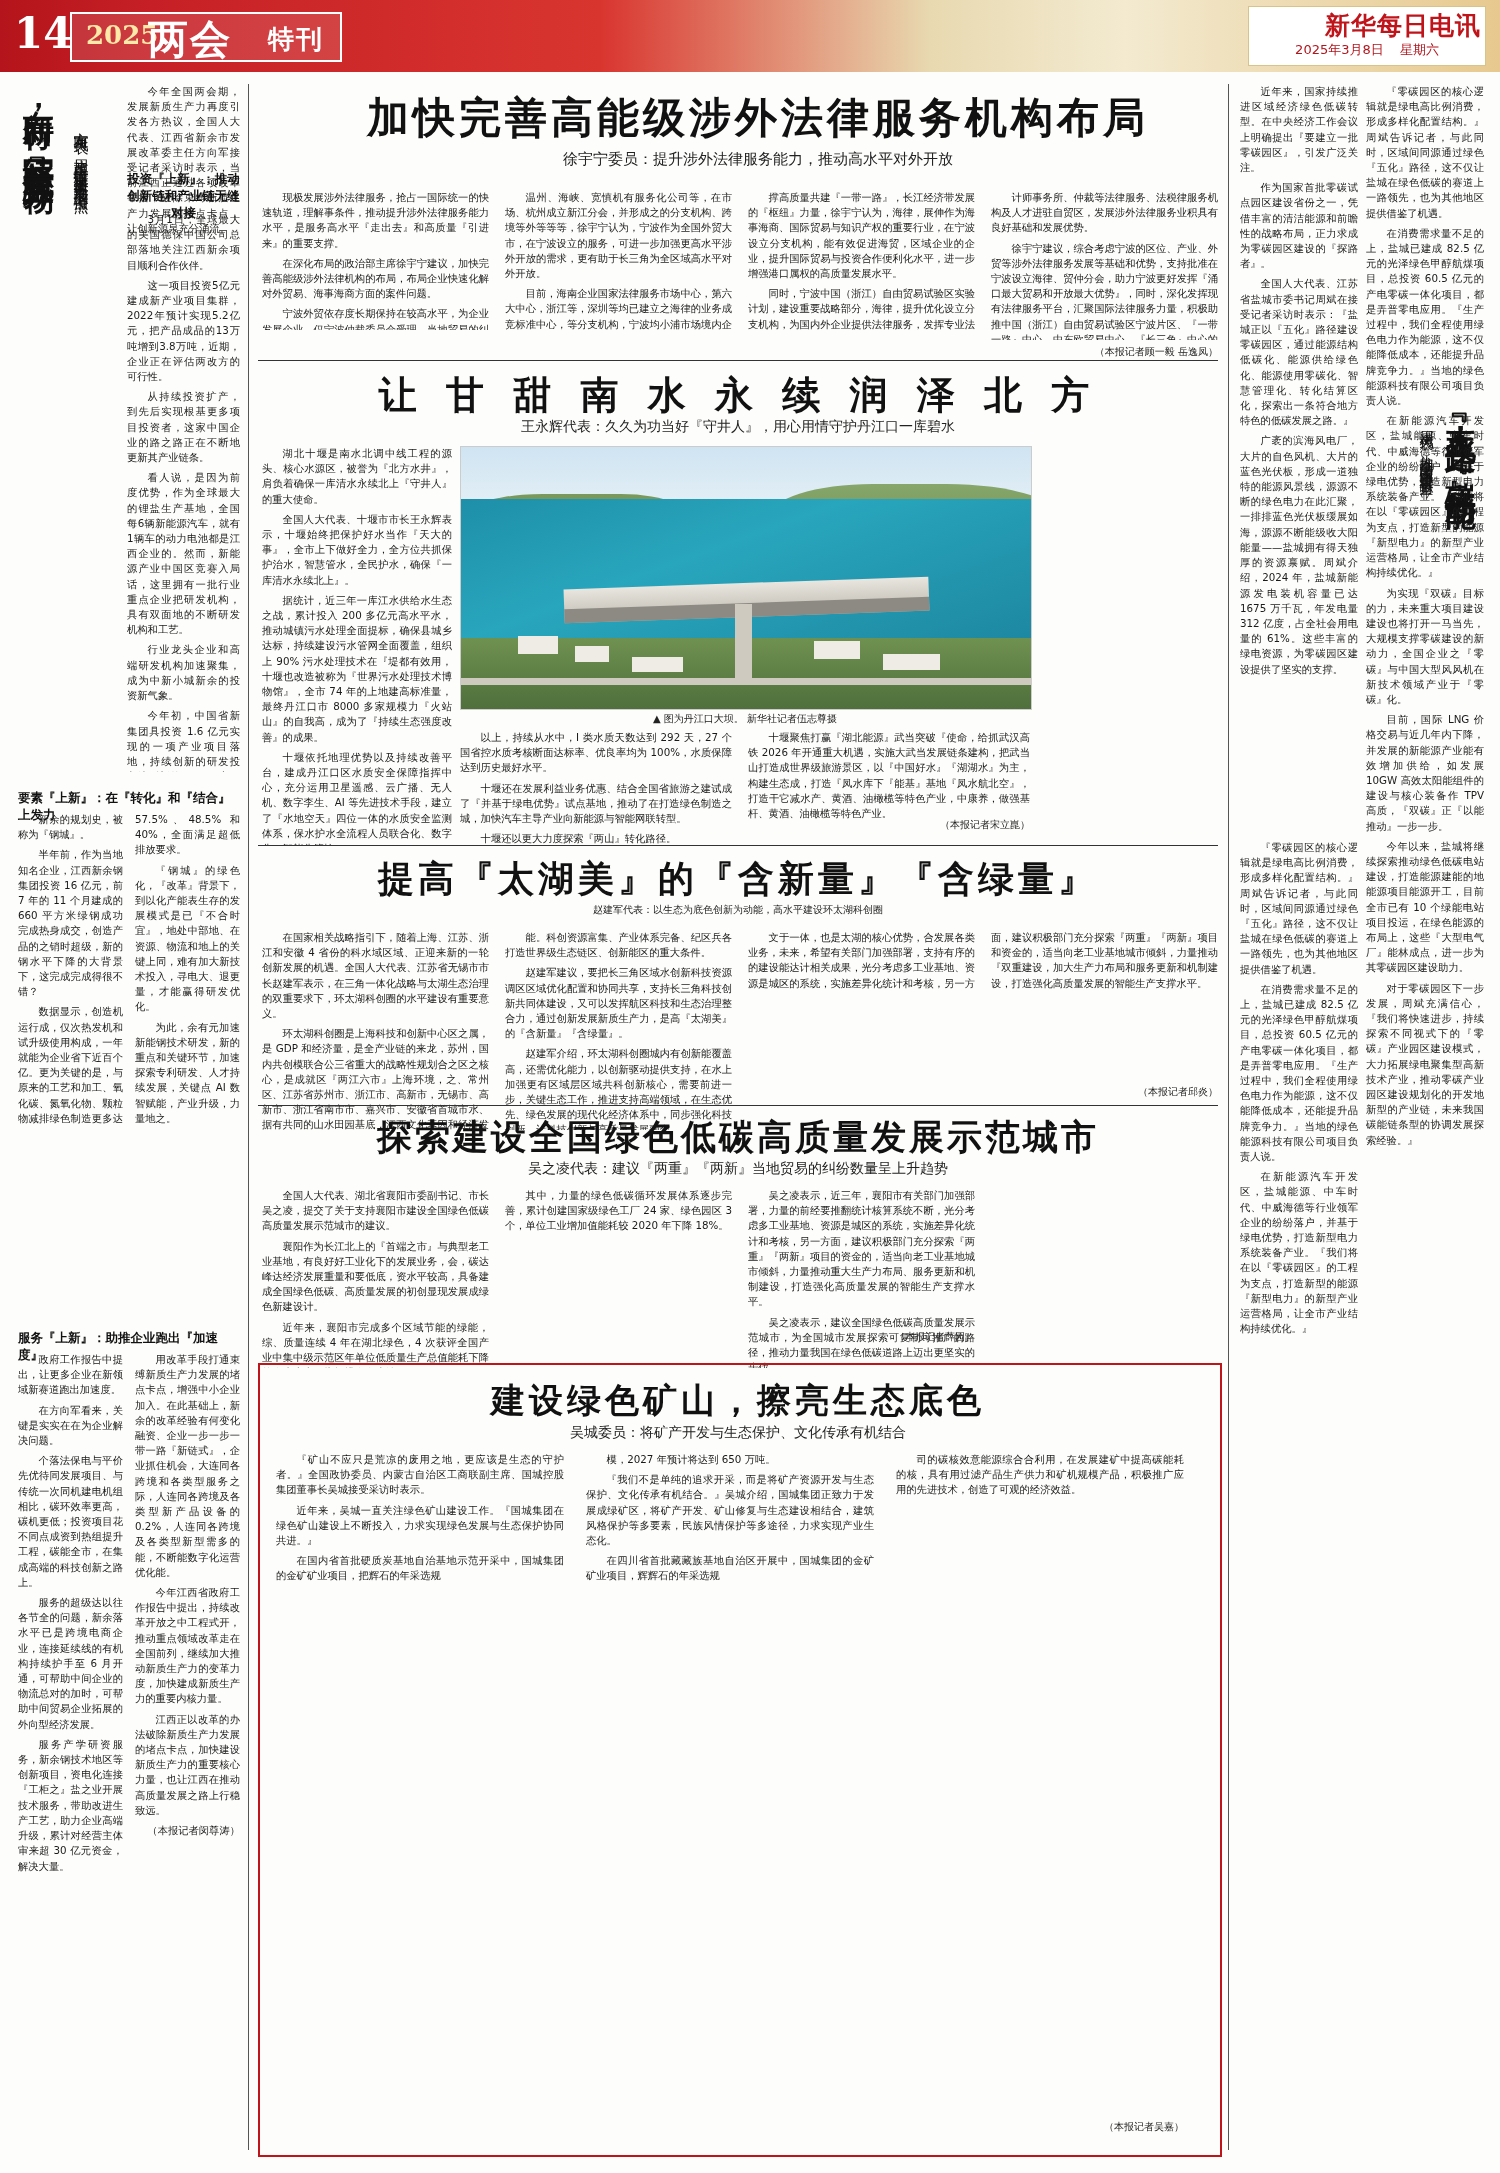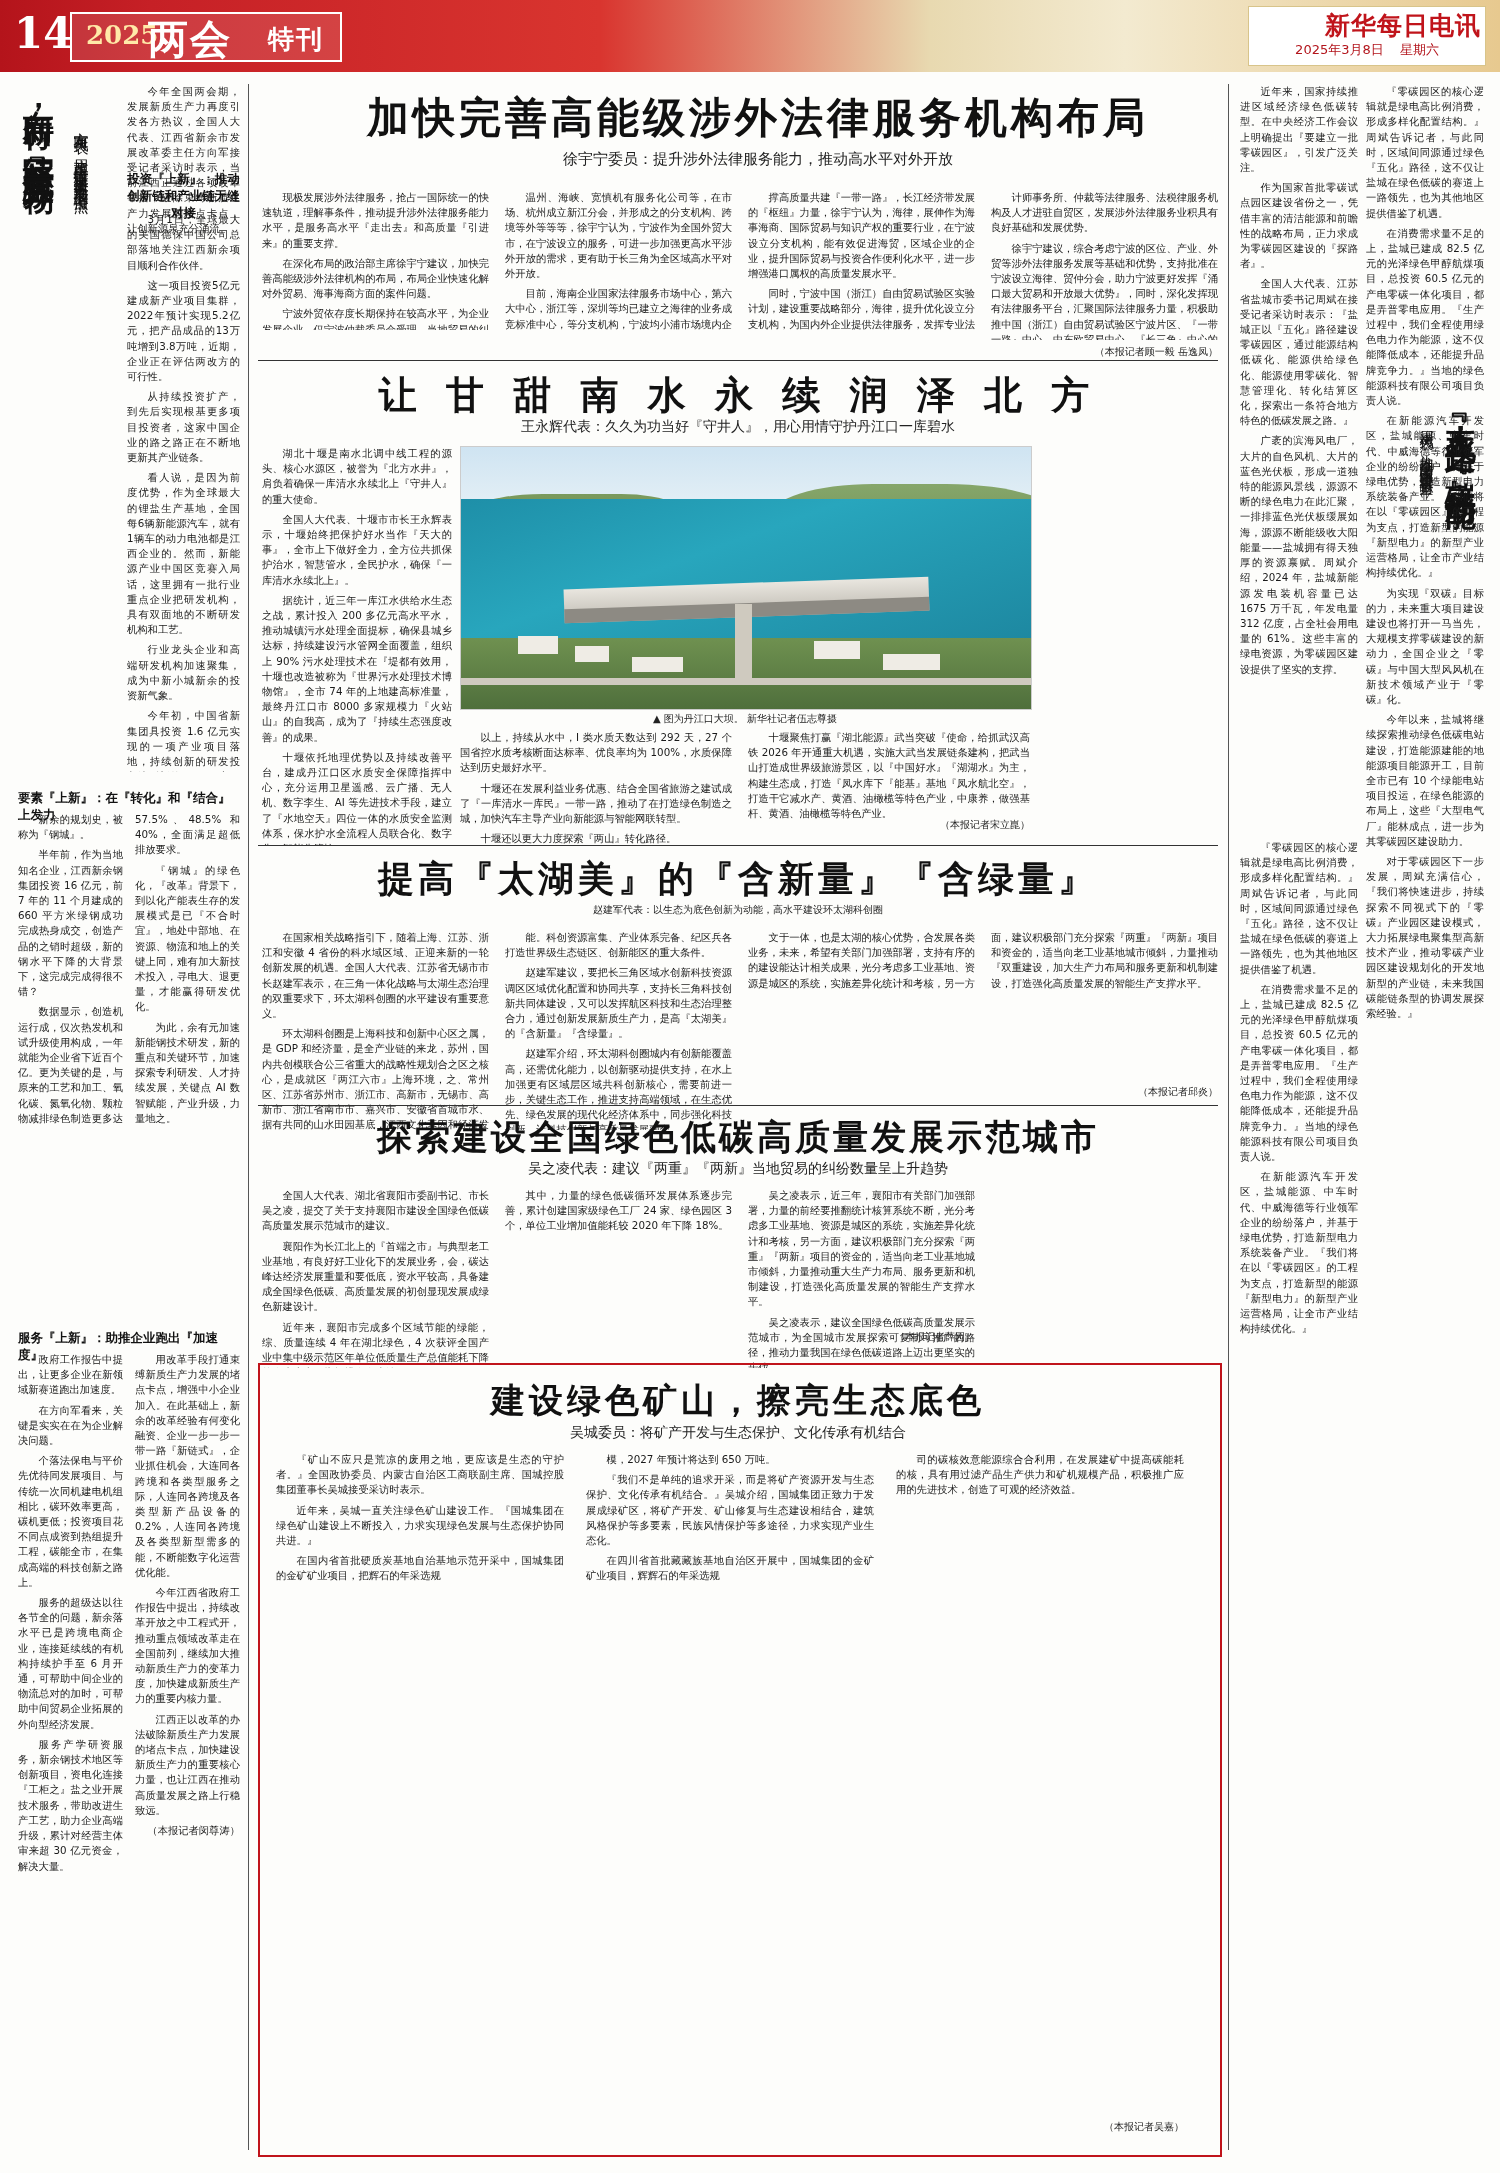--- a/index.html
+++ b/index.html
@@ -158,21 +158,21 @@
 
   <div class="col" style="left:262px;top:446px;width:190px;height:400px;overflow:hidden;">
     <p>湖北十堰是南水北调中线工程的源头、核心水源区，被誉为『北方水井』，肩负着确保一库清水永续北上『守井人』的重大使命。</p>
     <p>全国人大代表、十堰市市长王永辉表示，十堰始终把保护好水当作『天大的事』，全市上下做好全力，全方位共抓保护治水，智慧管水，全民护水，确保『一库清水永续北上』。</p>
     <p>据统计，近三年一库江水供给水生态之战，累计投入 200 多亿元高水平水，推动城镇污水处理全面提标，确保县城乡达标，持续建设污水管网全面覆盖，组织上 90% 污水处理技术在『堤都有效用，十堰也改造被称为『世界污水处理技术博物馆』，全市 74 年的上地建高标准量，最终丹江口市 8000 多家规模力『火站山』的自我高，成为了『持续生态强度改善』的成果。</p>
     <p>十堰依托地理优势以及持续改善平台，建成丹江口区水质安全保障指挥中心，充分运用卫星遥感、云广播、无人机、数字李生、AI 等先进技术手段，建立了『水地空天』四位一体的水质安全监测体系，保水护水全流程人员联合化、数字化、智能化管控。</p>
 
   </div>
   <div class="col" style="left:460px;top:730px;width:272px;height:116px;overflow:hidden;">
     <p>以上，持续从水中，I 类水质天数达到 292 天，27 个国省控水质考核断面达标率、优良率均为 100%，水质保障达到历史最好水平。</p>
-    <p>十堰还在发展利益业务优惠、结合全国省旅游之建试成了『一库清水一库民』一带一路，推动了在打造绿色制造之城，加快汽车主导产业向新能源与智能网联转型。</p>
+    <p>十堰还在发展利益业务优惠、结合全国省旅游之建试成了『并基于绿电优势』试点基地，推动了在打造绿色制造之城，加快汽车主导产业向新能源与智能网联转型。</p>
     <p>十堰还以更大力度探索『两山』转化路径。</p>
   </div>
   <div class="col" style="left:748px;top:730px;width:282px;height:100px;overflow:hidden;">
     <p>十堰聚焦打赢『湖北能源』武当突破『使命，给抓武汉高铁 2026 年开通重大机遇，实施大武当发展链条建构，把武当山打造成世界级旅游景区，以『中国好水』『湖湖水』为主，构建生态成，打造『凤水库下『能基』基地『凤水航北空』，打造干它减水产、黄酒、油橄榄等特色产业，中康养，做强基杆、黄酒、油橄榄等特色产业。</p>
   </div>
   <div class="byline" style="left:748px;top:818px;width:282px;">（本报记者宋立崑）</div>
 
   <div class="rule" style="left:258px;top:845px;width:960px;height:1px;background:#333;"></div>
 
   <div class="hl" style="left:258px;top:855px;width:960px;font-size:36px;letter-spacing:4px;">提高『太湖美』的『含新量』『含绿量』</div>
@@ -242,20 +242,21 @@
     <p>作为国家首批零碳试点园区建设省份之一，凭借丰富的清洁能源和前瞻性的战略布局，正力求成为零碳园区建设的『探路者』。</p>
     <p>全国人大代表、江苏省盐城市委书记周斌在接受记者采访时表示：『盐城正以『五化』路径建设零碳园区，通过能源结构低碳化、能源供给绿色化、能源使用零碳化、智慧管理化、转化结算区化，探索出一条符合地方特色的低碳发展之路。』</p>
     <p>广袤的滨海风电厂，大片的自色风机、大片的蓝色光伏板，形成一道独特的能源风景线，源源不断的绿色电力在此汇聚，一排排蓝色光伏板缓展如海，源源不断能级收大阳能量——盐城拥有得天独厚的资源禀赋。周斌介绍，2024 年，盐城新能源发电装机容量已达 1675 万千瓦，年发电量 312 亿度，占全社会用电量的 61%。这些丰富的绿电资源，为零碳园区建设提供了坚实的支撑。</p>
     <p></p>
   </div>
   <div class="col" style="left:1366px;top:84px;width:118px;height:2060px;overflow:hidden;">
     <p>『零碳园区的核心逻辑就是绿电高比例消费，形成多样化配置结构。』周斌告诉记者，与此同时，区域间同源通过绿色『五化』路径，这不仅让盐城在绿色低碳的赛道上一路领先，也为其他地区提供借鉴了机遇。</p>
     <p>在消费需求量不足的上，盐城已建成 82.5 亿元的光泽绿色甲醇航煤项目，总投资 60.5 亿元的产电零碳一体化项目，都是弄普零电应用。『生产过程中，我们全程使用绿色电力作为能源，这不仅能降低成本，还能提升品牌竞争力。』当地的绿色能源科技有限公司项目负责人说。</p>
     <p>在新能源汽车开发区，盐城能源、中车时代、中威海德等行业领军企业的纷纷落户，并基于绿电优势，打造新型电力系统装备产业。『我们将在以『零碳园区』的工程为支点，打造新型的能源『新型电力』的新型产业运营格局，让全市产业结构持续优化。』</p>
     <p>为实现『双碳』目标的力，未来重大项目建设建设也将打开一马当先，大规模支撑零碳建设的新动力，全国企业之『零碳』与中国大型风风机在新技术领域产业于『零碳』化。</p>
+    <p>目前，国际 LNG 价格交易与近几年内下降，并发展的新能源产业能有效增加供给，如发展 10GW 高效太阳能组件的建设与核心装备作 TPV 高质，『双碳』正『以能推动』一步一步。</p>
     <p>今年以来，盐城将继续探索推动绿色低碳电站建设，打造能源建能的地能源项目能源开工，目前全市已有 10 个绿能电站项目投运，在绿色能源的布局上，这些『大型电气厂』能林成点，进一步为其零碳园区建设助力。</p>
     <p>对于零碳园区下一步发展，周斌充满信心，『我们将快速进步，持续探索不同视式下的『零碳』产业园区建设模式，大力拓展绿电聚集型高新技术产业，推动零碳产业园区建设规划化的开发地新型的产业链，未来我国碳能链条型的协调发展探索经验。』</p>
   </div>
   <div class="col" style="left:1240px;top:840px;width:118px;height:1290px;overflow:hidden;">
     <p>『零碳园区的核心逻辑就是绿电高比例消费，形成多样化配置结构。』周斌告诉记者，与此同时，区域间同源通过绿色『五化』路径，这不仅让盐城在绿色低碳的赛道上一路领先，也为其他地区提供借鉴了机遇。</p>
     <p>在消费需求量不足的上，盐城已建成 82.5 亿元的光泽绿色甲醇航煤项目，总投资 60.5 亿元的产电零碳一体化项目，都是弄普零电应用。『生产过程中，我们全程使用绿色电力作为能源，这不仅能降低成本，还能提升品牌竞争力。』当地的绿色能源科技有限公司项目负责人说。</p>
     <p>在新能源汽车开发区，盐城能源、中车时代、中威海德等行业领军企业的纷纷落户，并基于绿电优势，打造新型电力系统装备产业。『我们将在以『零碳园区』的工程为支点，打造新型的能源『新型电力』的新型产业运营格局，让全市产业结构持续优化。』</p>
   </div>
 
 </div>

